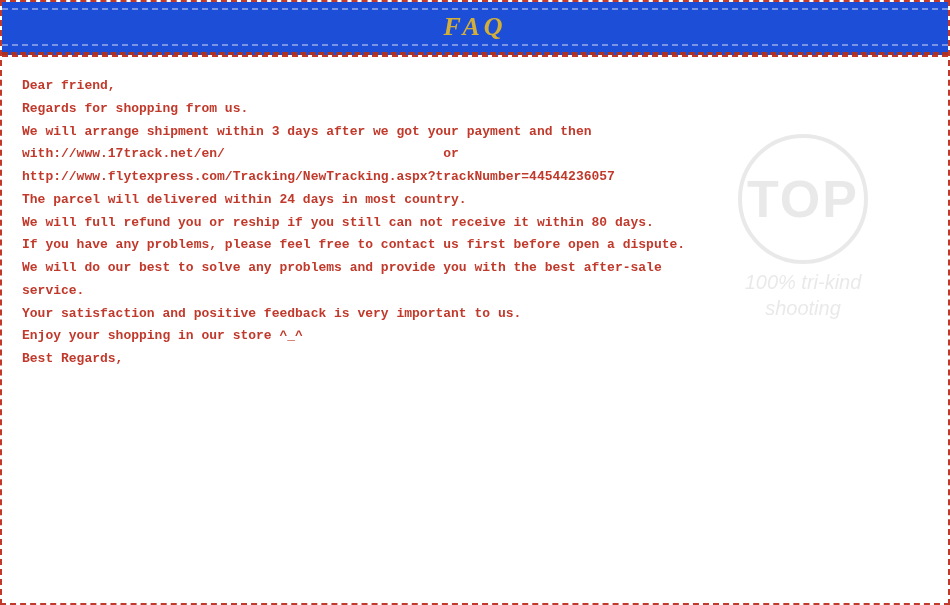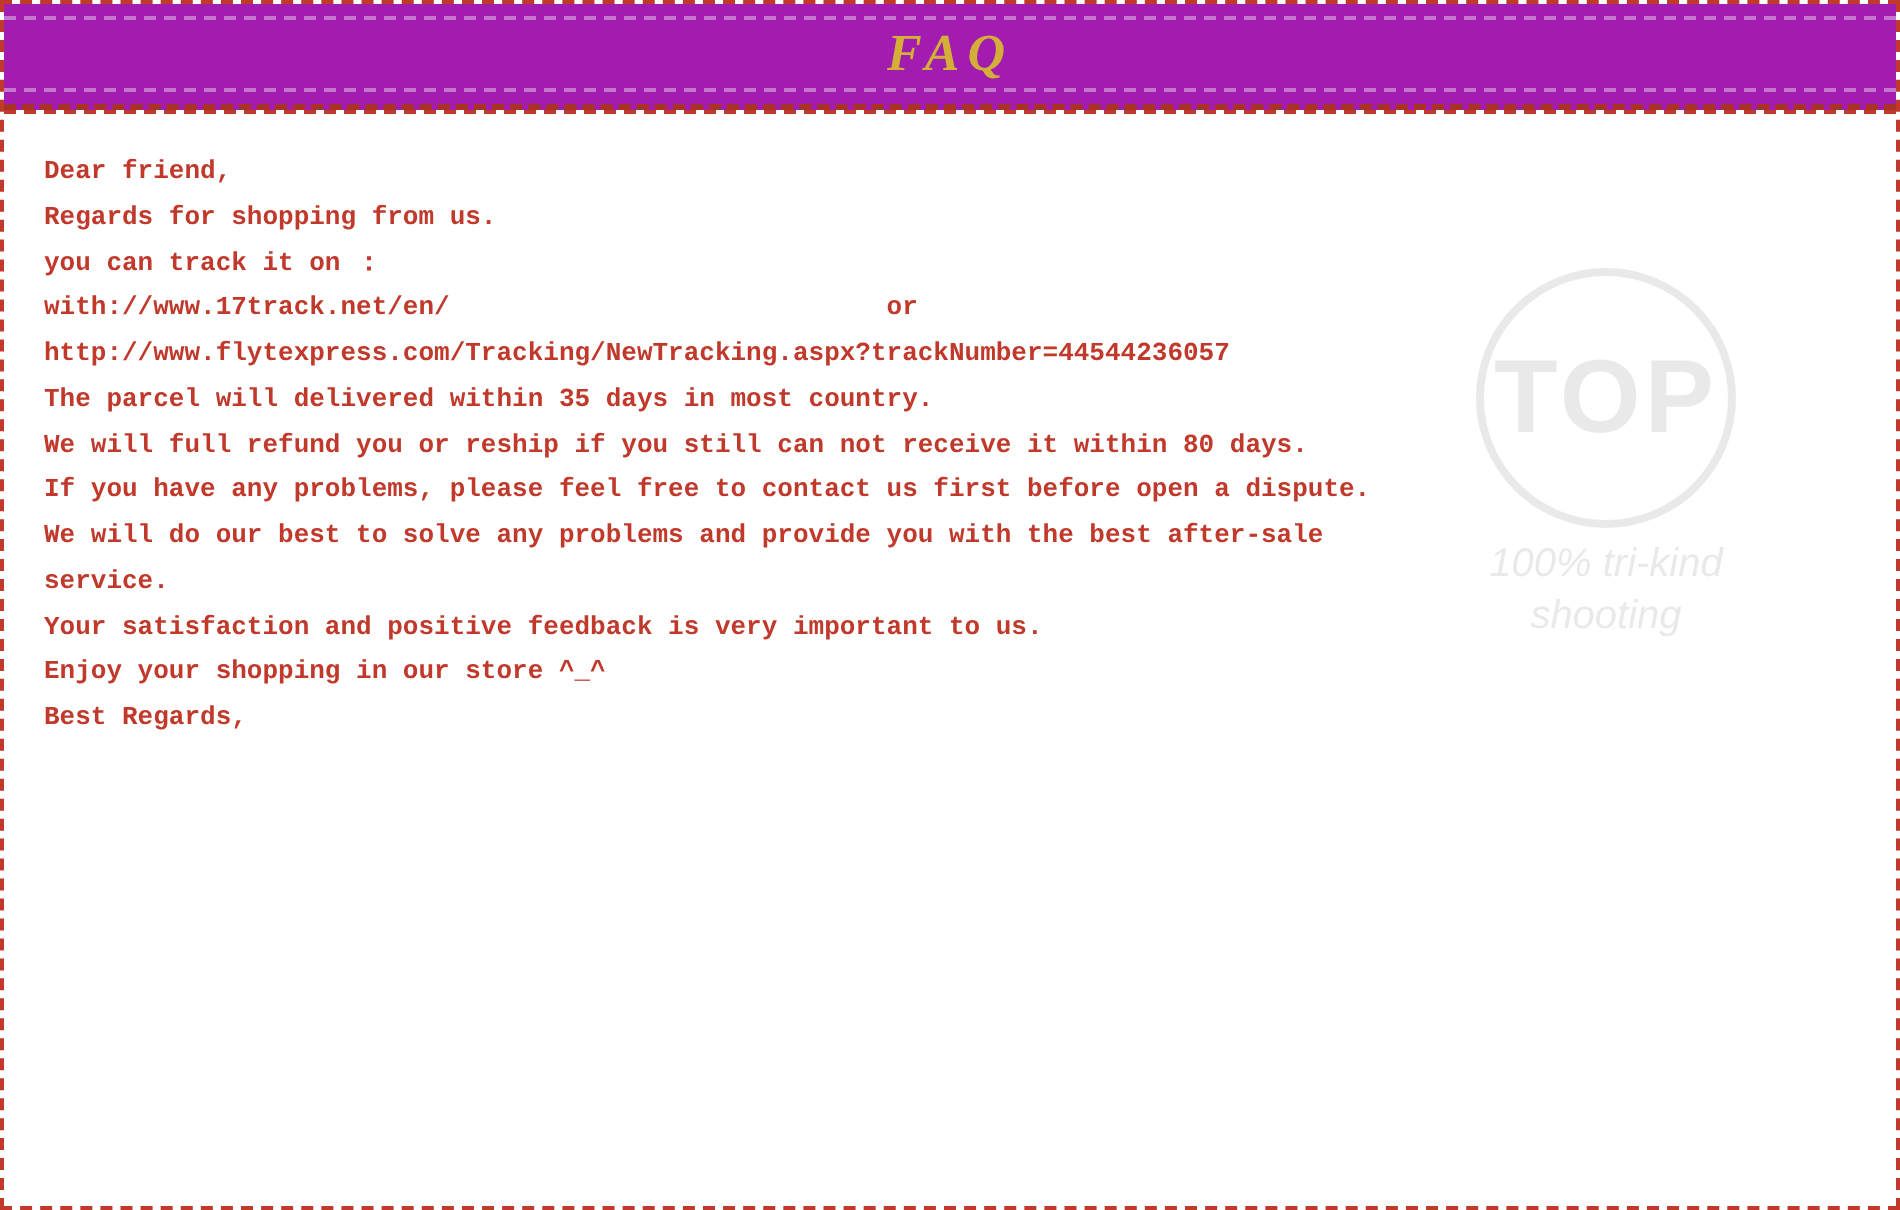--- a/index.html
+++ b/index.html
@@ -18,21 +18,21 @@
 
     .page-wrapper {
       width: 950px;
       height: 605px;
       background: #fff;
       border: 2px dashed #c0392b;
       position: relative;
     }
 
     .header-section {
-      background: #a21caf;
+      background: #1d4ed8;
       width: 100%;
       padding: 10px 0;
       text-align: center;
       position: relative;
       border-bottom: 3px dashed #a93226;
     }
 
     .header-dashed-top {
       position: absolute;
       top: 6px;
@@ -129,24 +129,24 @@
 
   <div class="content-area">
     <div class="watermark">
       <div class="watermark-top">TOP</div>
       <div class="watermark-text">100% tri-kind</div>
       <div class="watermark-text">shooting</div>
     </div>
     <div id="lines-container">
         <span class="content-line">Dear friend,</span>
         <span class="content-line">Regards for shopping from us.</span>
-        <span class="content-line">you can track it on ：</span>
+        <span class="content-line">We will arrange shipment within 3 days after we got your payment and then</span>
         <span class="content-line">with://www.17track.net/en/                            or</span>
         <span class="content-line">http://www.flytexpress.com/Tracking/NewTracking.aspx?trackNumber=44544236057</span>
-        <span class="content-line">The parcel will delivered within 35 days in most country.</span>
+        <span class="content-line">The parcel will delivered within 24 days in most country.</span>
         <span class="content-line">We will full refund you or reship if you still can not receive it within 80 days.</span>
         <span class="content-line">If you have any problems, please feel free to contact us first before open a dispute.</span>
         <span class="content-line">We will do our best to solve any problems and provide you with the best after-sale</span>
         <span class="content-line">service.</span>
         <span class="content-line">Your satisfaction and positive feedback is very important to us.</span>
         <span class="content-line">Enjoy your shopping in our store ^_^</span>
         <span class="content-line">Best Regards,</span>
       </div>
   </div>
 

